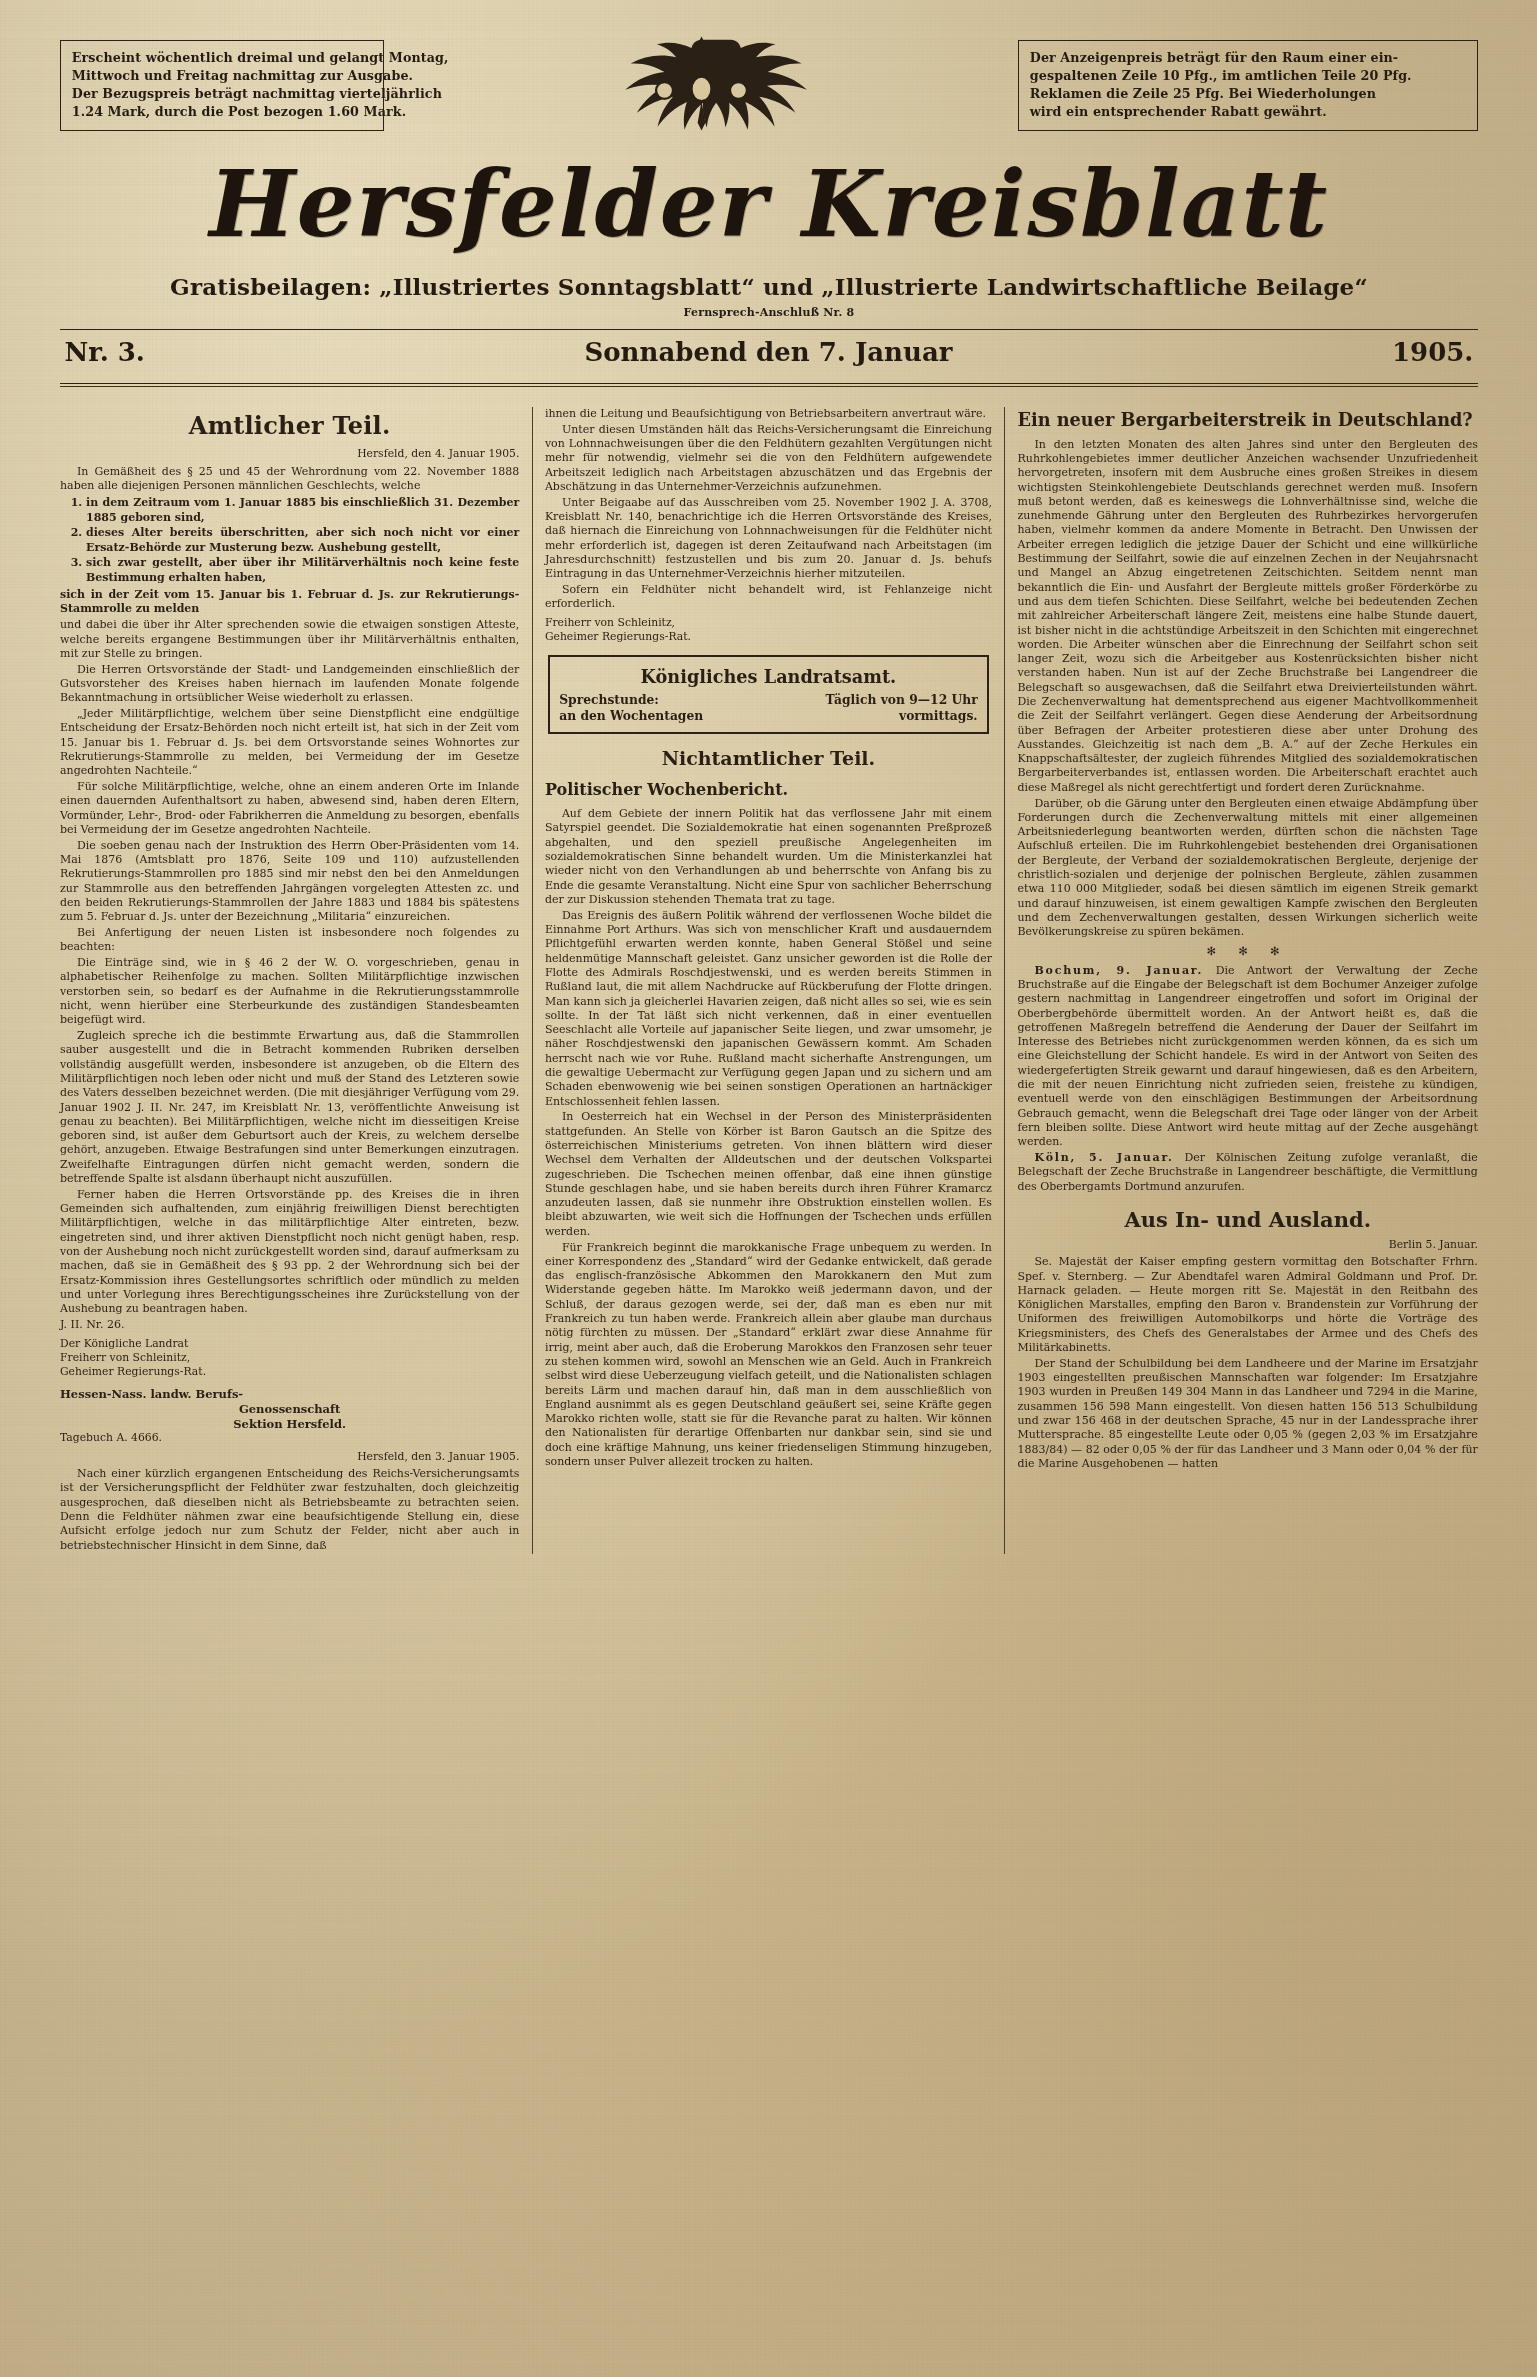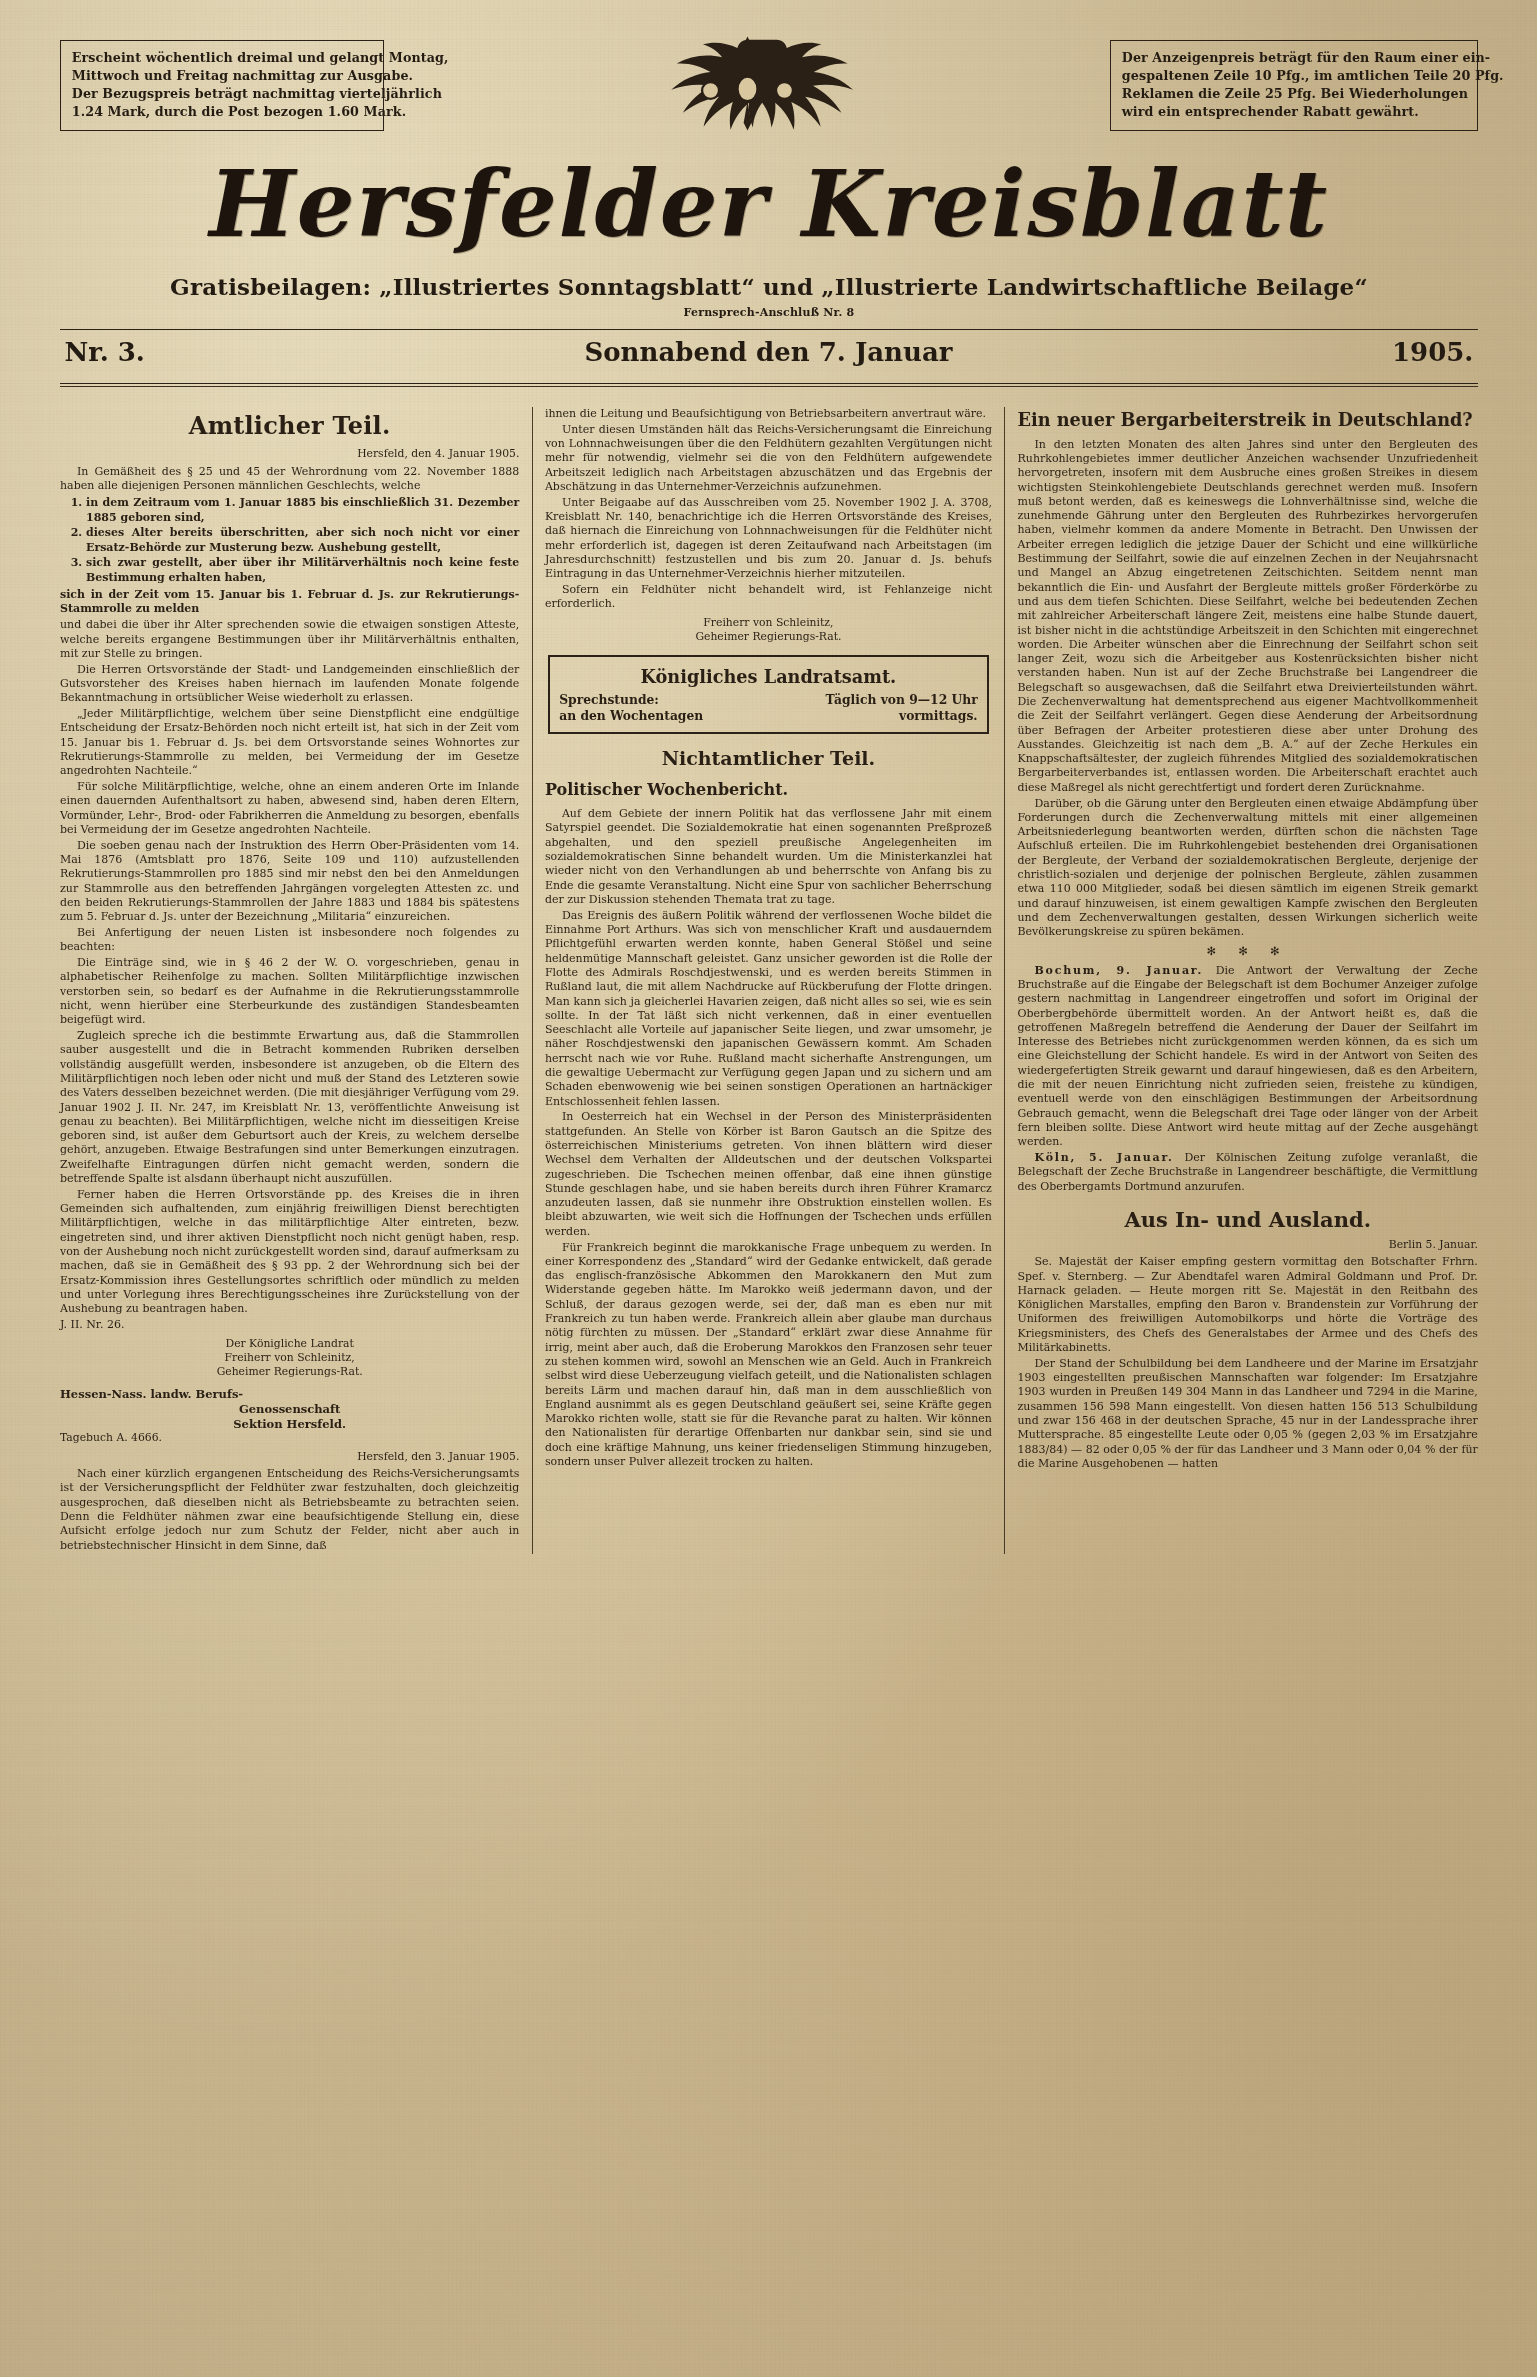--- a/index.html
+++ b/index.html
@@ -53,21 +53,21 @@
     width: 324px;
     box-sizing: border-box;
     font-family: "DejaVu Serif", serif;
     font-size: 12.7px;
     line-height: 1.42;
     font-weight: bold;
     letter-spacing: 0.1px;
     color: #241c12;
   }
   .notice-box div { white-space: nowrap; }
-  .notice-box.right { width: 368px; }
+  .notice-box.right { width: 460px; }
   .eagle {
     width: 254px;
     text-align: center;
     margin-top: -4.6px;
   }
   .eagle svg { display: block; margin: 0 auto; }
 
   .paper-title {
     text-align: center;
     font-family: "DejaVu Serif", serif;
@@ -150,21 +150,21 @@
     margin: 9.2px 0 6.2px 0;
   }
   .dateline {
     text-align: right;
     font-size: 10.8px;
     margin: 4.6px 0 3.1px 0;
   }
   p { margin: 0 0 1.5px 0; text-indent: 17px; }
   p.noind { text-indent: 0; }
   .sig {
-    text-align: center;
+    text-align: left;
     font-size: 10.8px;
     margin-top: 4.6px;
     line-height: 1.3;
   }
   ol.lawlist {
     margin: 3.1px 0 3.1px 0;
     padding-left: 26px;
   }
   ol.lawlist li { margin-bottom: 1.5px; }
   .b { font-weight: bold; }

